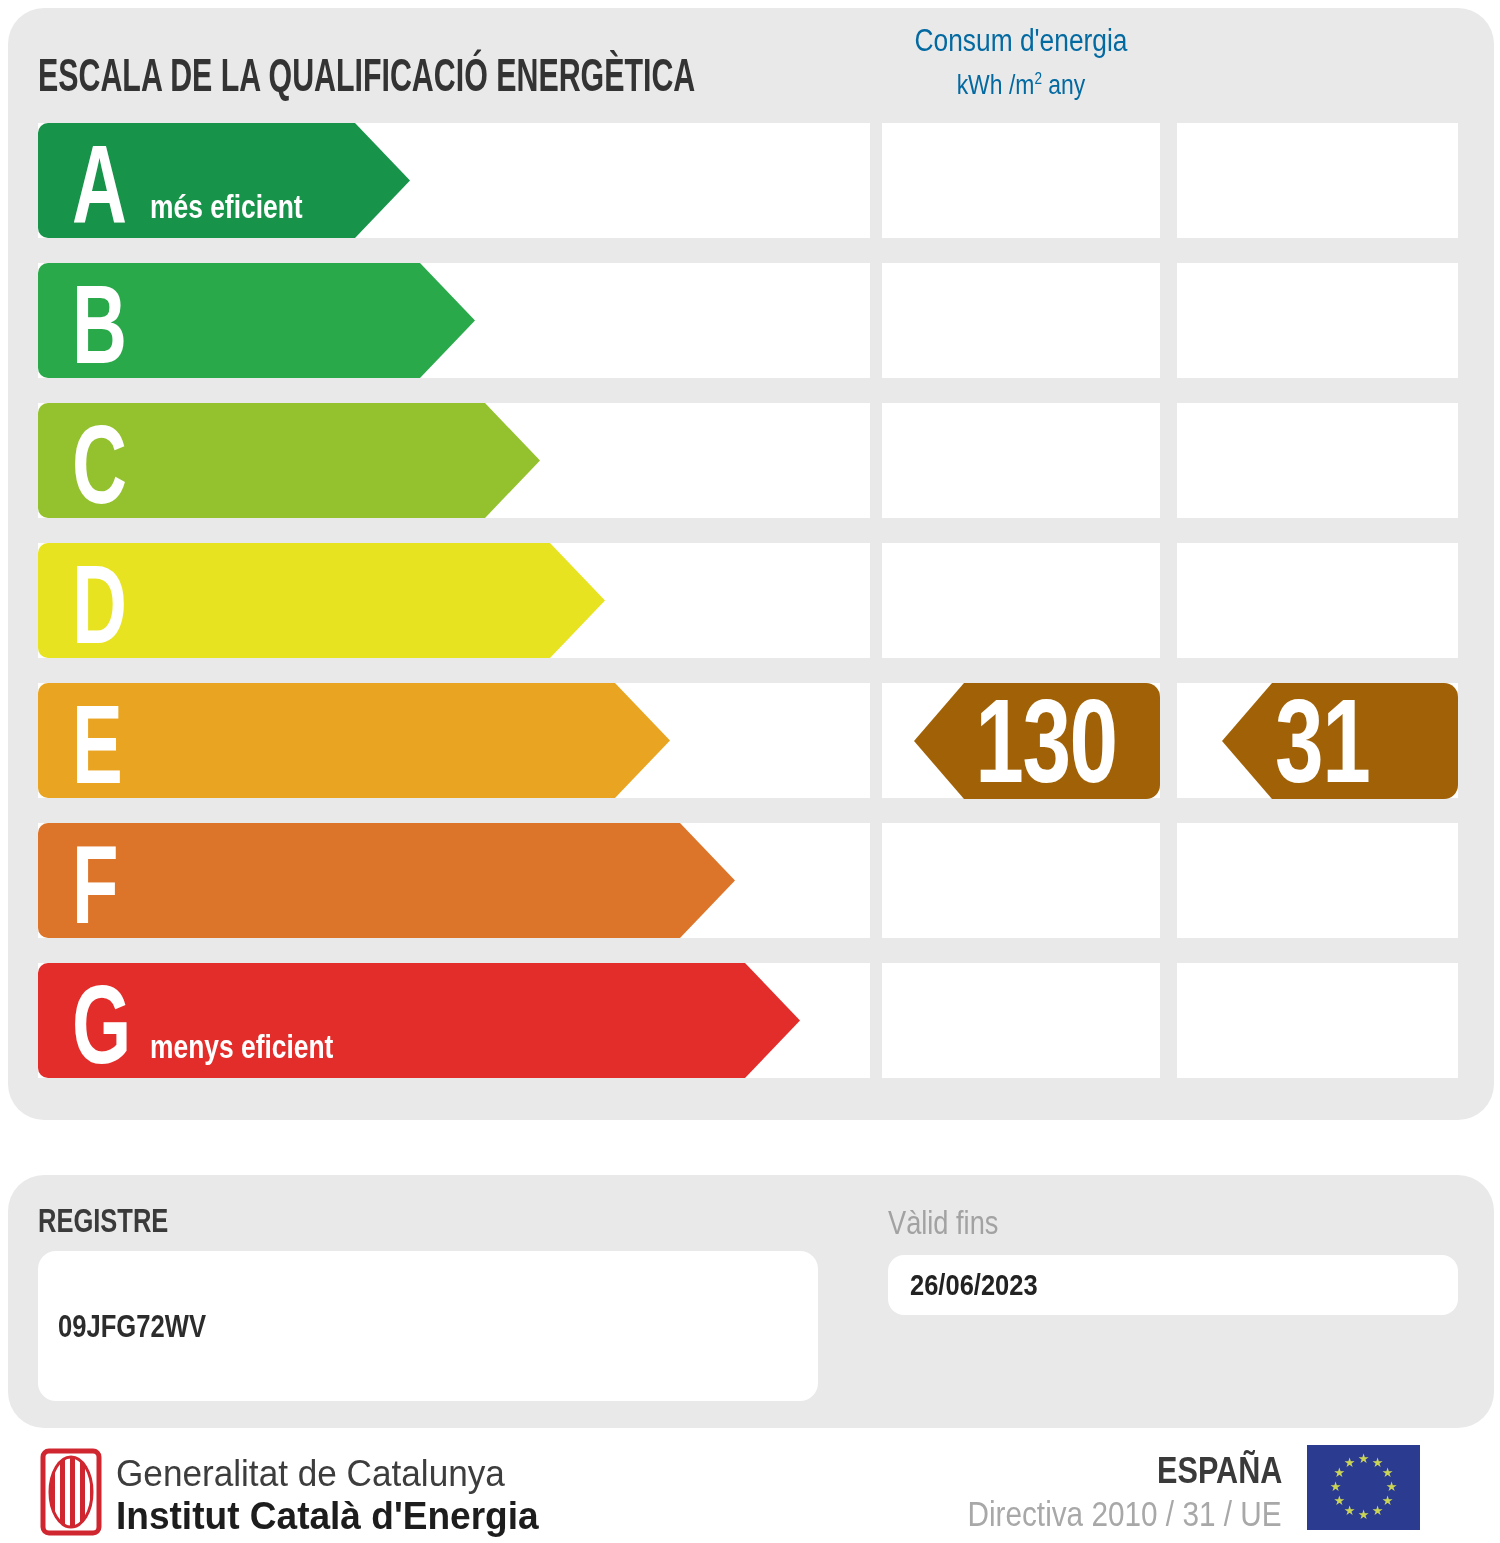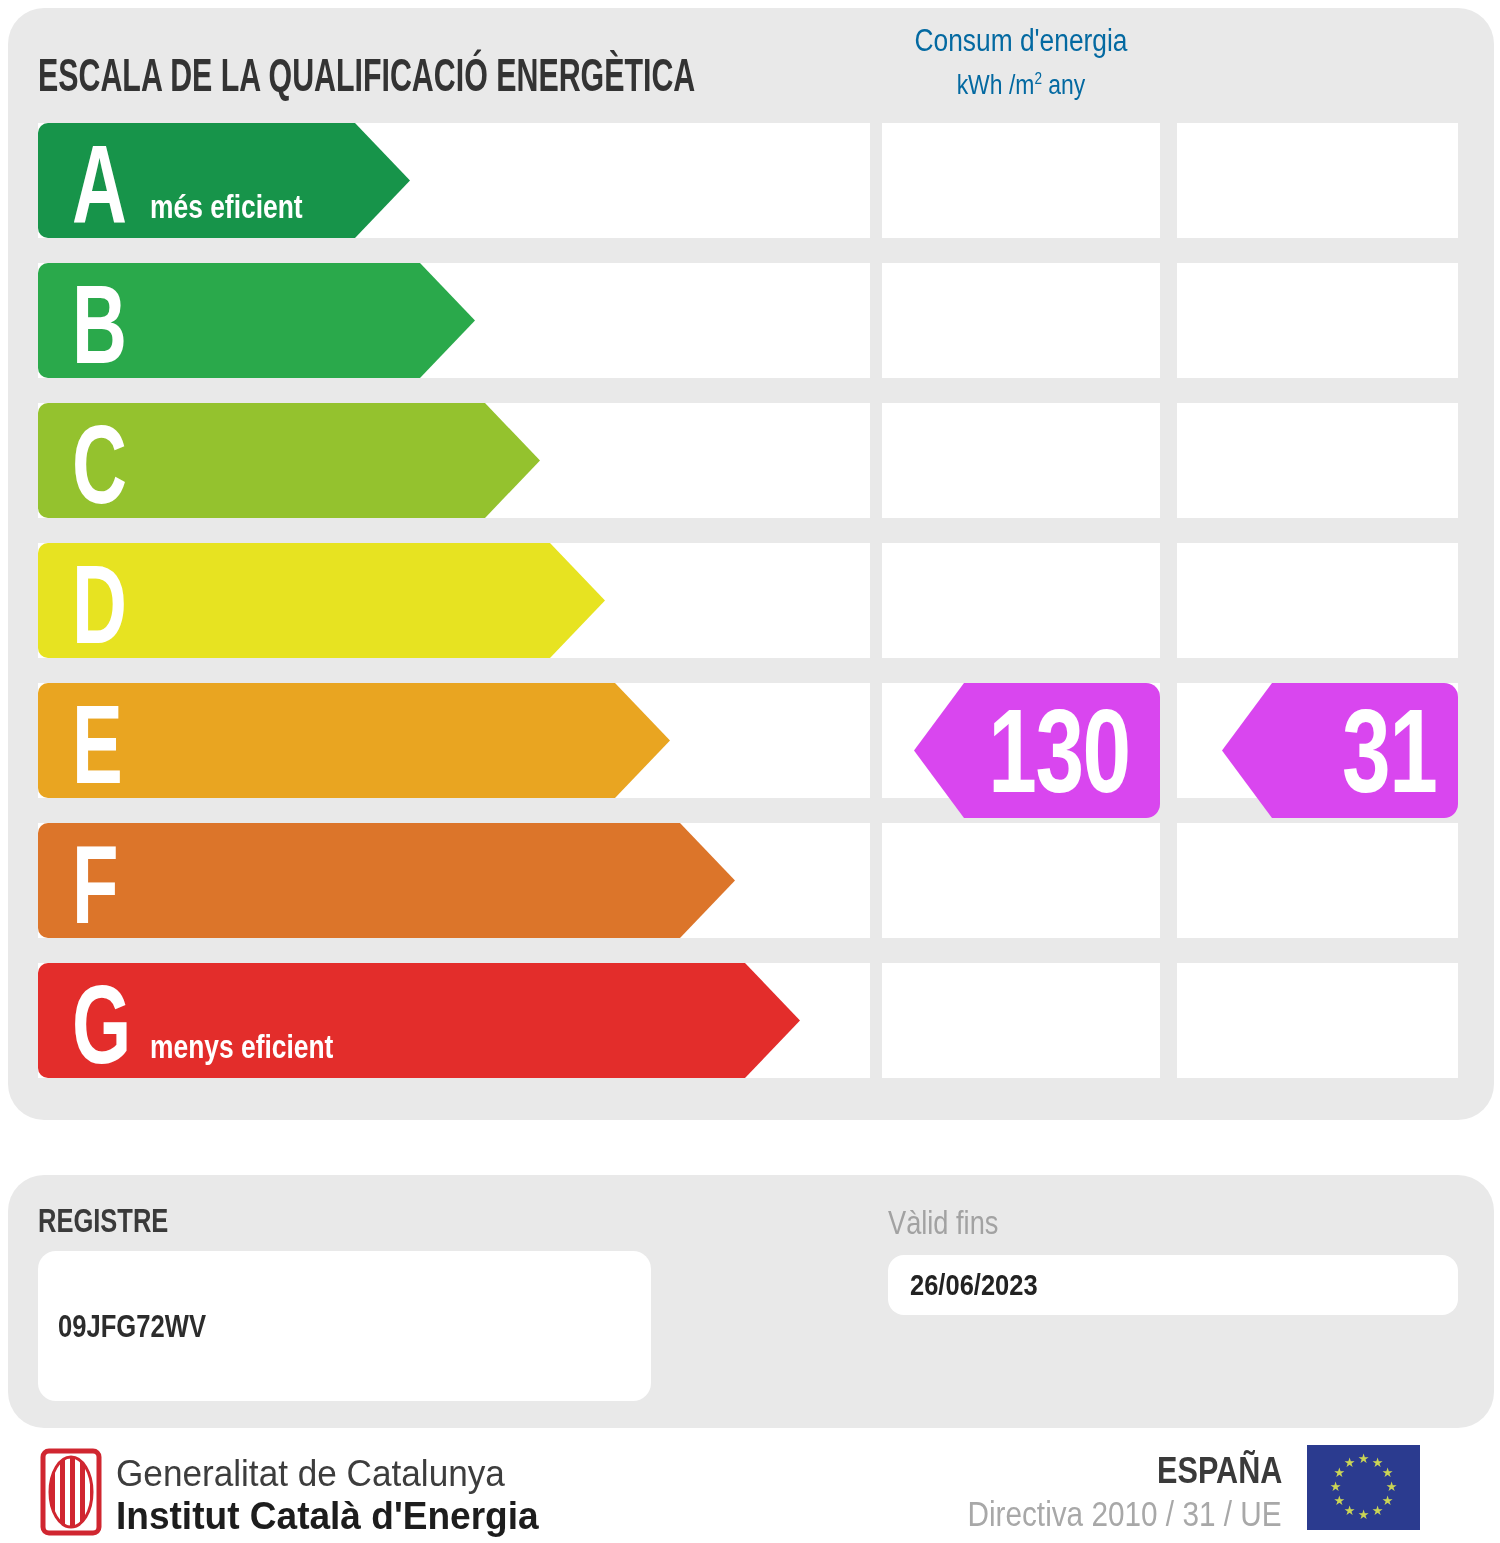--- a/index.html
+++ b/index.html
@@ -40,39 +40,39 @@
     transform:translateY(-46%) scaleX(0.68); transform-origin:0 50%;
     font-size:112px; font-weight:700; color:#ffffff; line-height:1;
   }
   .grade-note {
     position:absolute; left:112px; bottom:12px;
     font-size:33px; font-weight:700; color:#ffffff;
     transform:scaleX(0.8); transform-origin:0 100%; white-space:nowrap;
   }
 
   .rating-arrow {
-    position:absolute; height:135px; background:#d946ef;
+    position:absolute; height:116px; background:#a16207;
     border-radius:14px;
     clip-path:polygon(0 50%, 50px 0, 100% 0, 100% 100%, 50px 100%);
-    display:flex; align-items:center; justify-content:flex-end;
+    display:flex; align-items:center; justify-content:flex-start;
   }
   #rating-consum    { left:906px;  top:675px; width:246px; }
   #rating-emissions { left:1214px; top:675px; width:236px; }
   .rating-value {
     padding-left:42px; color:#ffffff; font-size:118px; font-weight:700;
     line-height:1; transform:scaleX(0.74); transform-origin:50% 50%;
     letter-spacing:-2px;
   }
 
   #registre-label {
     position:absolute; left:30px; top:26px; font-size:34px; font-weight:700;
     color:#3a3a3a; transform:scaleX(0.75); transform-origin:0 0; white-space:nowrap;
   }
   #registre-box {
-    position:absolute; left:30px; top:76px; width:613px; height:150px;
+    position:absolute; left:30px; top:76px; width:780px; height:150px;
     background:#ffffff; border-radius:18px; display:flex; align-items:center;
   }
   #registre-value {
     margin-left:20px; font-size:32px; font-weight:700; color:#2c2c2c;
     transform:scaleX(0.8); transform-origin:0 50%; white-space:nowrap;
   }
   #valid-label {
     position:absolute; left:880px; top:28px; font-size:34px; font-weight:400;
     color:#a2a2a2; transform:scaleX(0.8); transform-origin:0 0; white-space:nowrap;
   }

